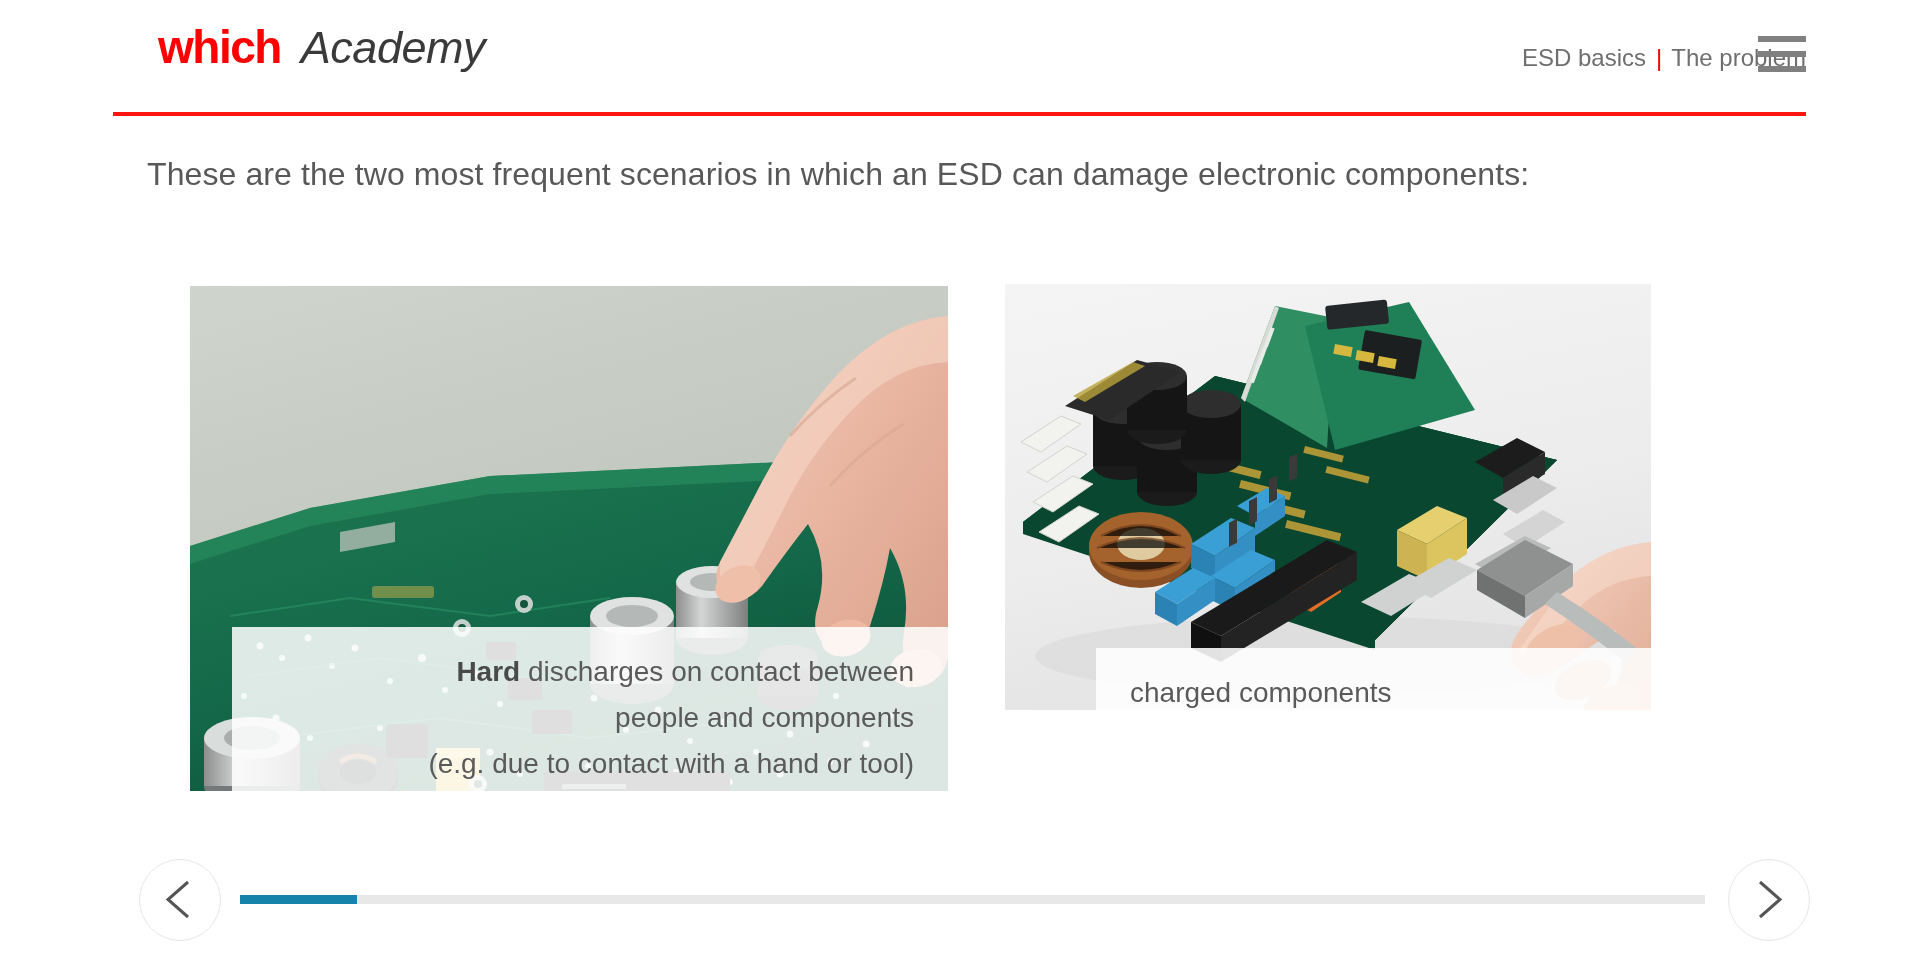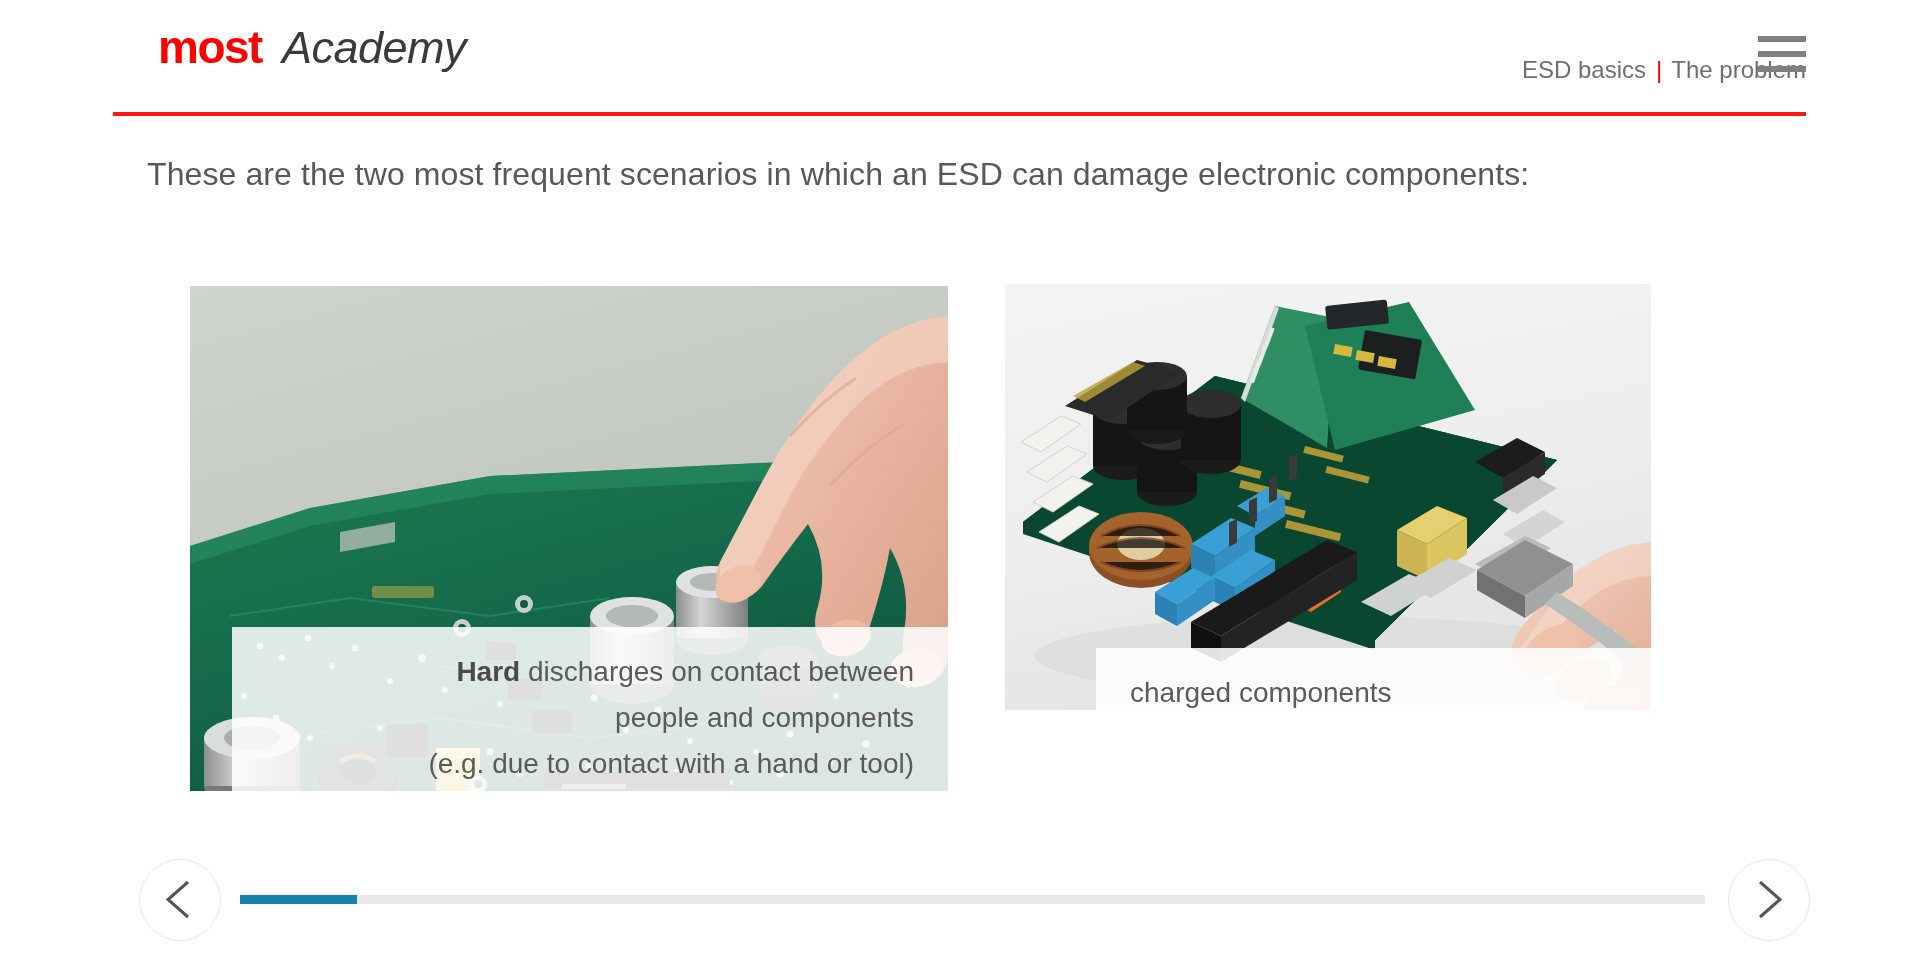--- a/index.html
+++ b/index.html
@@ -40,21 +40,21 @@
     font-size: 45px;
     color: #3a3a3a;
     margin-left: 20px;
     letter-spacing: -0.5px;
     font-style: italic;
   }
 
   .nav {
     position: absolute;
     right: 114px;
-    top: 56px;
+    top: 44px;
     display: flex;
     align-items: center;
     white-space: nowrap;
   }
   .nav-link {
     font-size: 24px;
     color: #6f6f6f;
     font-weight: 400;
     letter-spacing: 0px;
     cursor: pointer;
@@ -181,21 +181,21 @@
     background: #1683ab;
     width: 8.2%;
   }
 </style>
 </head>
 <body>
 
 <div class="header">
 
   <div class="brand">
-    <span class="brand-item">most</span>
+    <span class="brand-item">which</span>
     <span class="brand-academy">Academy</span>
   </div>
 
   <div class="nav">
     <span class="nav-link">ESD basics</span>
     <span class="nav-sep">|</span>
     <span class="nav-link">The problem</span>
   </div>
 
   <div class="hamburger">

